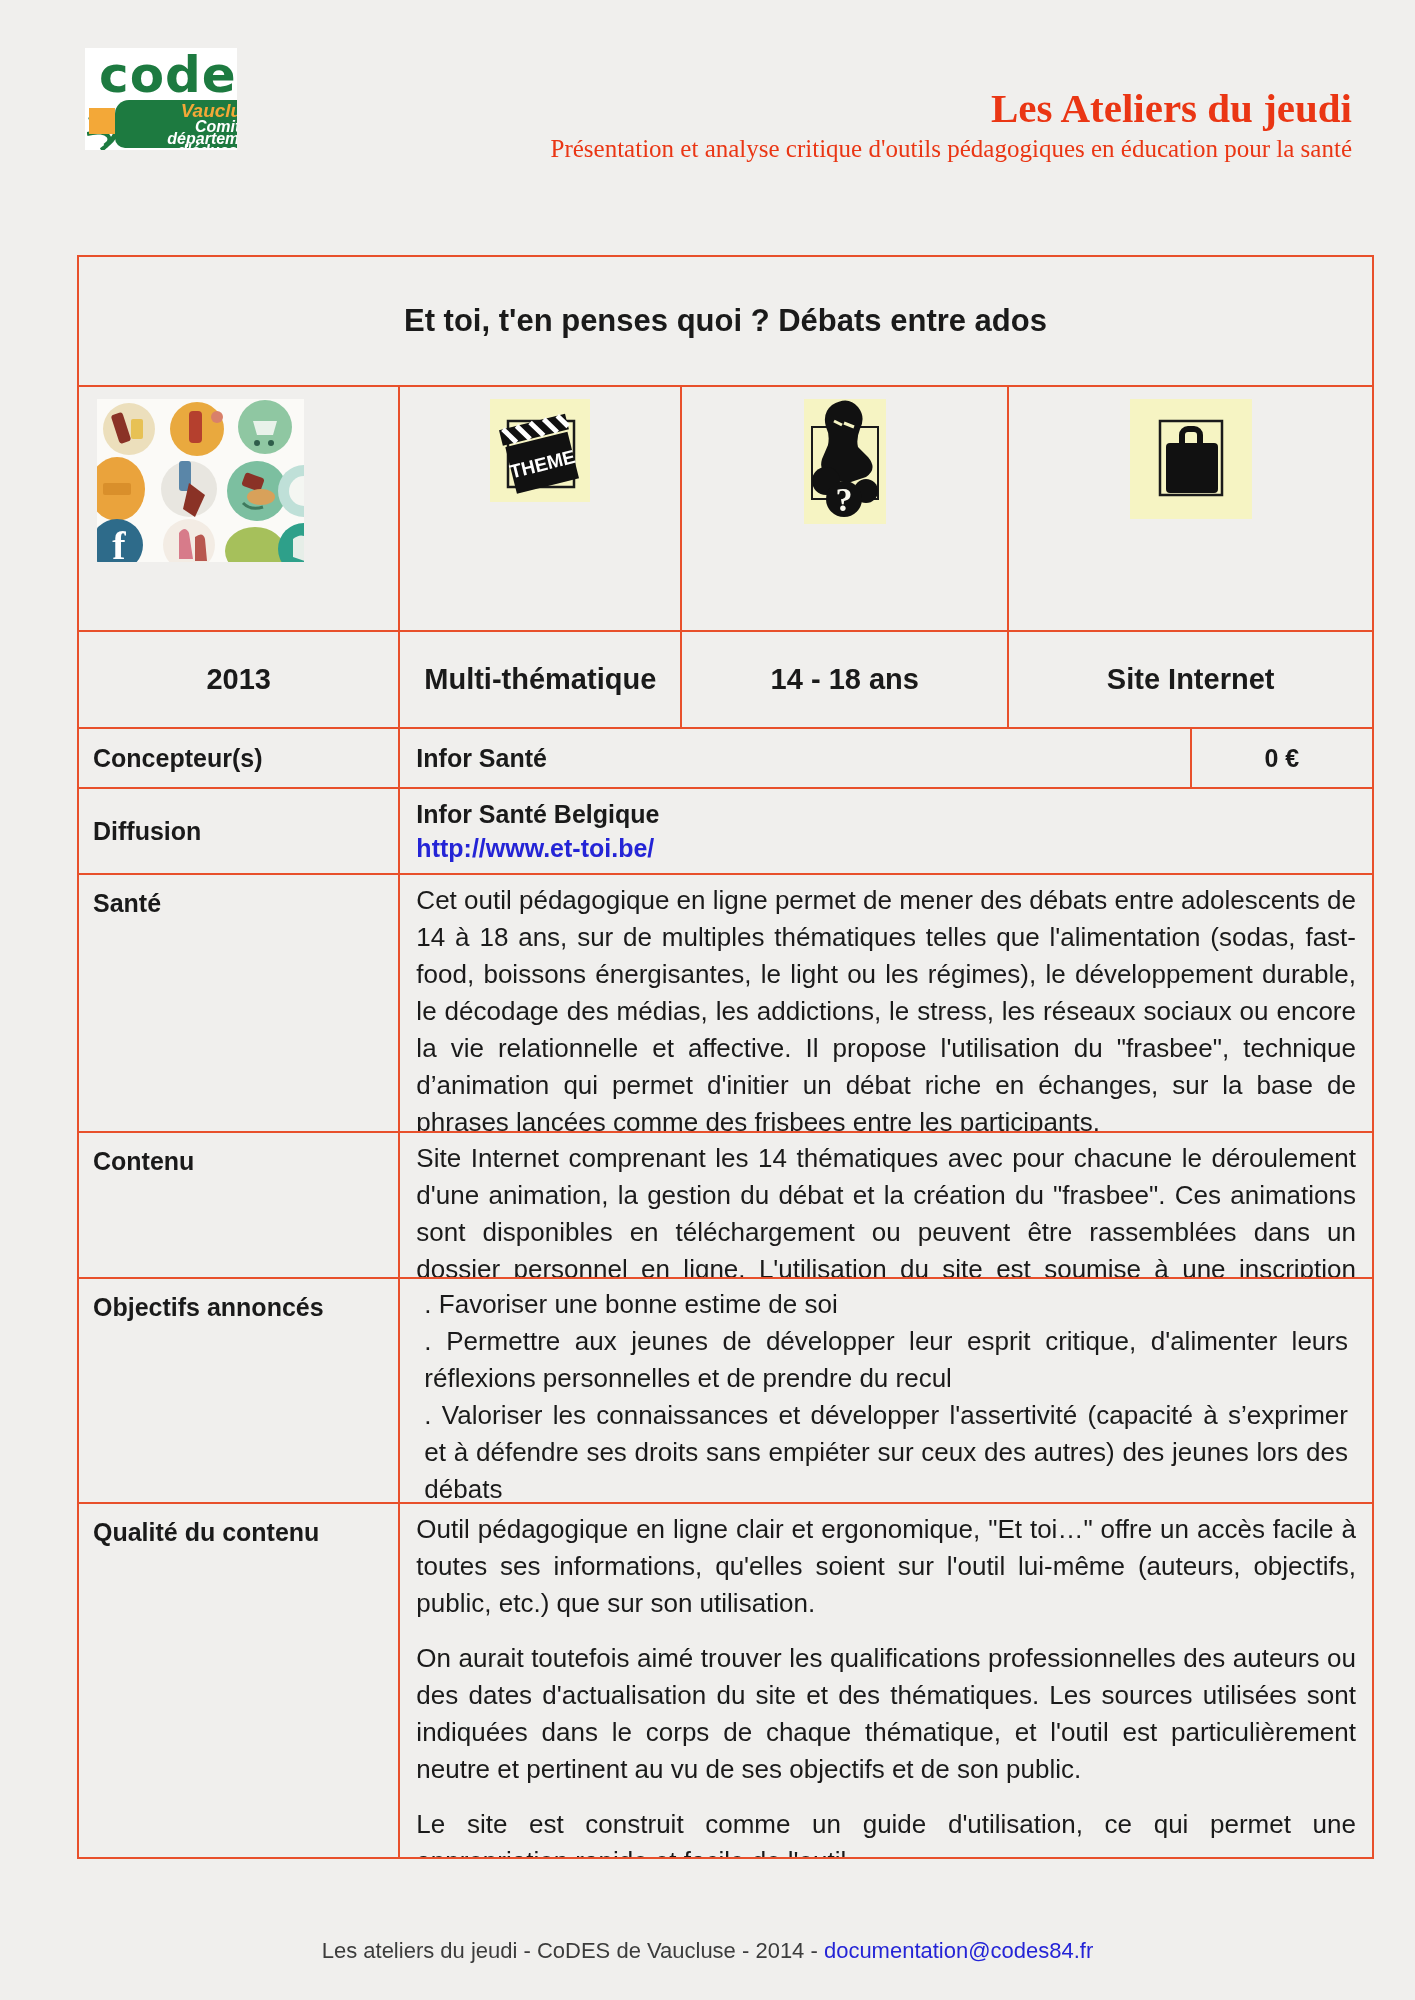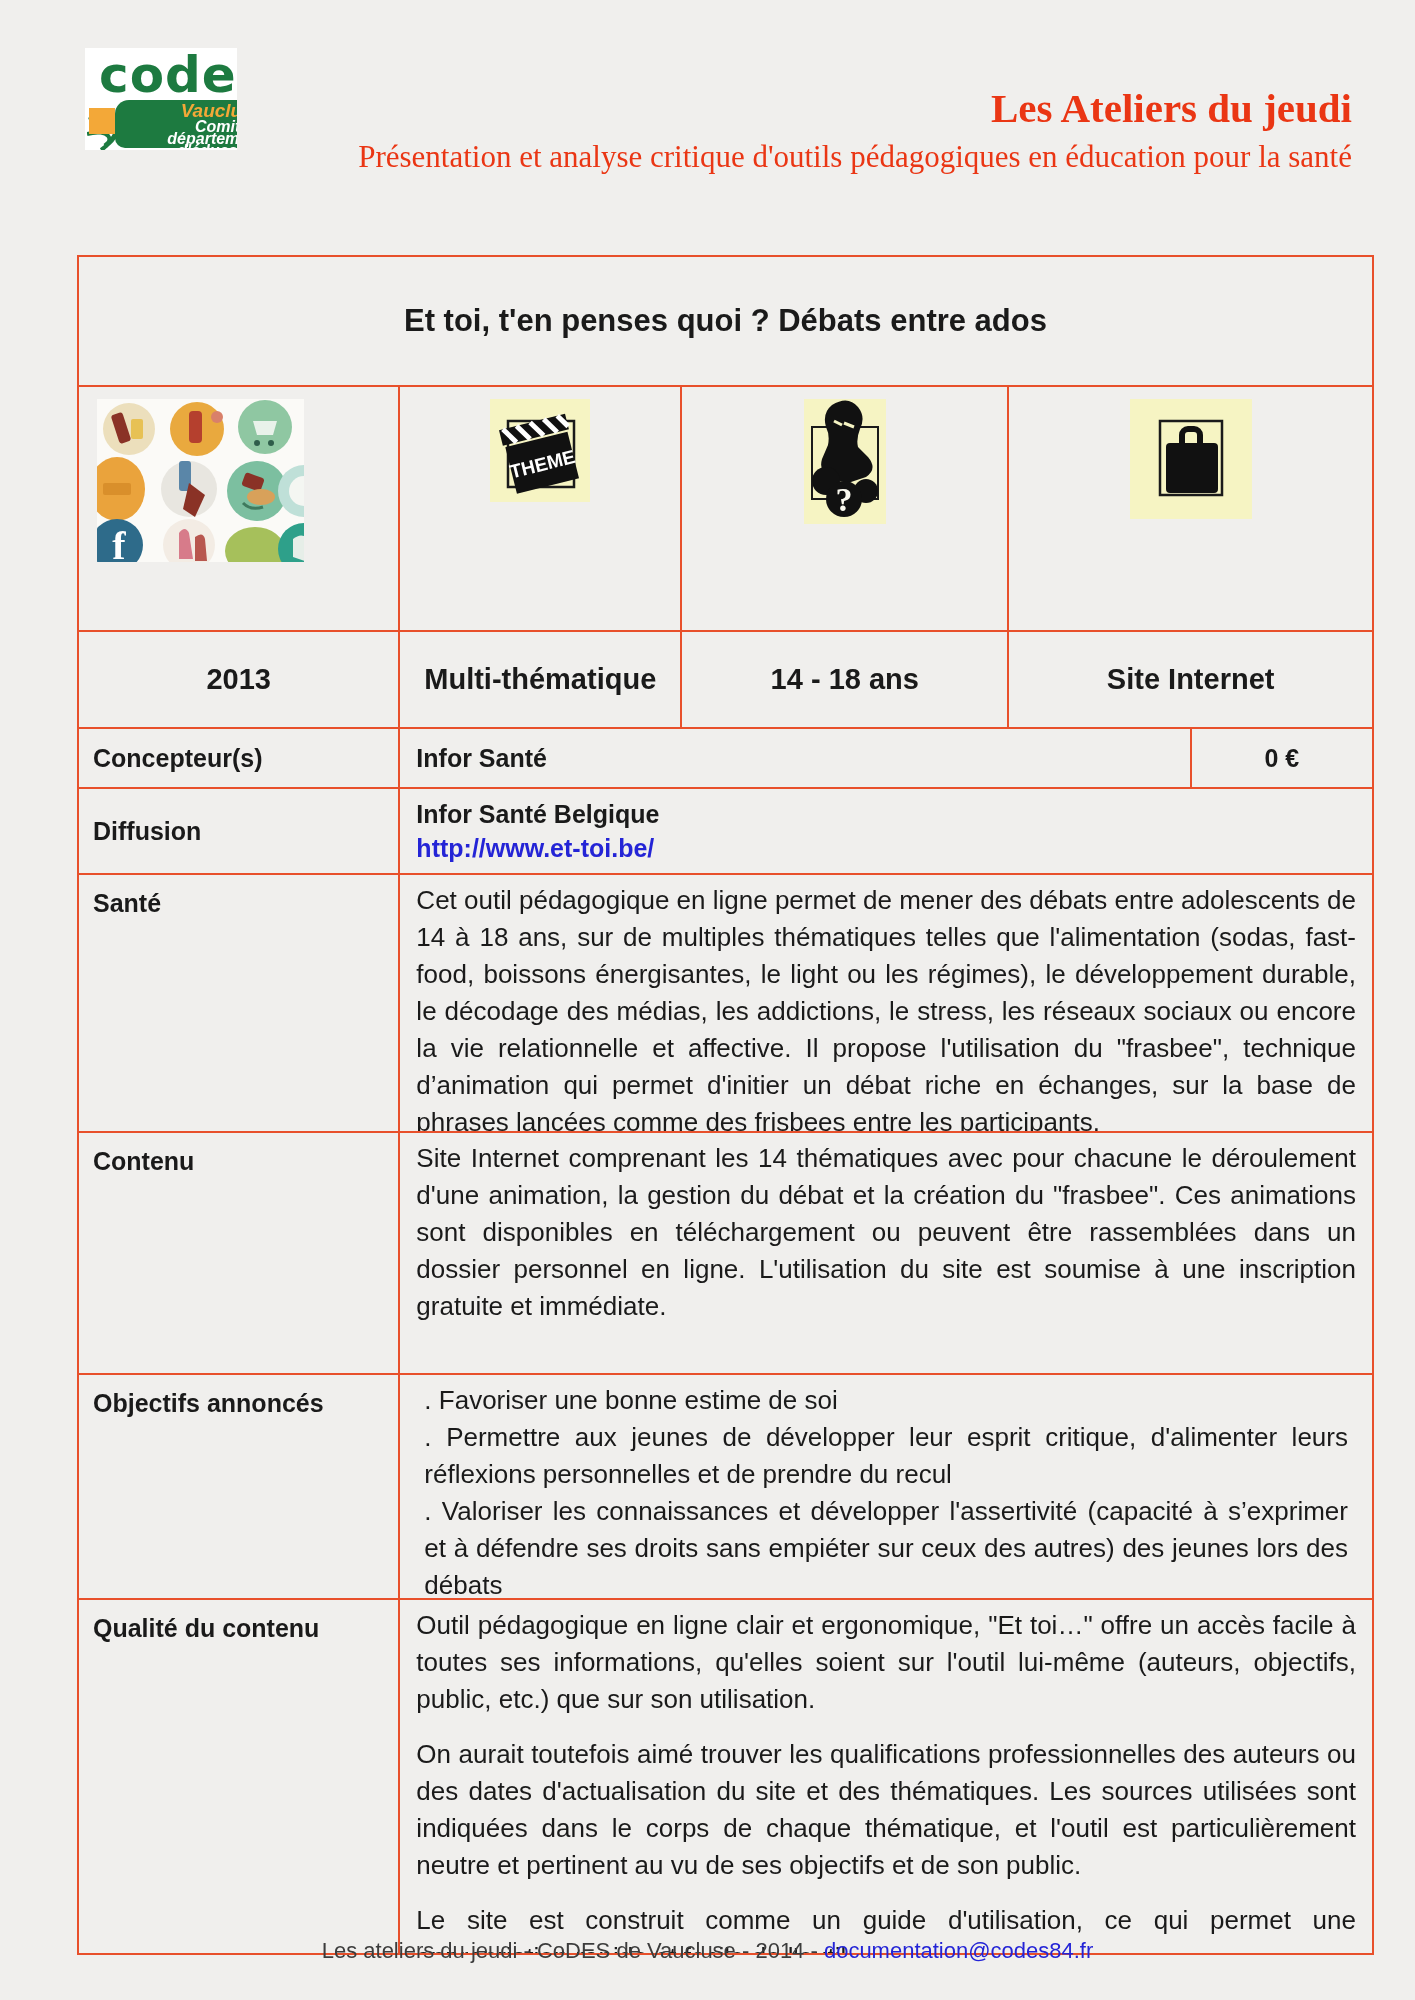--- a/index.html
+++ b/index.html
@@ -29,21 +29,21 @@
   .logo-dept{
     color:#ffffff;font-style:italic;font-size:16px;line-height:12px;font-weight:bold;
   }
   .logo-orange{position:absolute;left:4px;top:60px;width:26px;height:26px;}
   .logo-swoosh{position:absolute;left:2px;top:52px;}
   .masthead{
     position:absolute;right:63px;top:86px;text-align:right;
     font-family:"Liberation Serif", serif;color:#ea3614;
   }
   .masthead-title{font-size:41px;font-weight:bold;line-height:44px;}
-  .masthead-subtitle{font-size:31px;line-height:30px;margin-top:12px;}
+  .masthead-subtitle{font-size:25px;line-height:30px;margin-top:4px;}
 
   
   .sheet{
     position:absolute;left:77px;top:255px;width:1297px;
     border:2px solid #e8502b;background:#f0efed;box-sizing:border-box;
   }
   .row{display:flex;box-sizing:border-box;border-top:2px solid #e8502b;}
   .row:first-child{border-top:none;}
   .cell{box-sizing:border-box;border-left:2px solid #e8502b;overflow:hidden;}
   .cell:first-child{border-left:none;}
@@ -55,21 +55,21 @@
   .row-meta{height:97px;}
   .c1{width:24.7%;} .c2{width:21.8%;} .c3{width:25.3%;} .c4{width:28.2%;}
   .img-cell{display:flex;justify-content:center;align-items:flex-start;padding-top:12px;}
   .img-cell.left{justify-content:flex-start;padding-left:18px;}
   .meta-cell{display:flex;align-items:center;justify-content:center;
     font-size:29px;font-weight:bold;text-align:right;}
 
   .row-concepteur{height:60px;}
   .row-diffusion{height:86px;}
   .row-resume{height:258px;}
-  .row-contenu{height:242px;}
+  .row-contenu{height:146px;}
   .row-objectifs{height:225px;}
   .row-qualite{height:355px;}
 
   .label-cell{
     width:24.7%;font-weight:bold;font-size:25px;
     display:flex;align-items:center;padding-left:14px;
   }
   .label-top{align-items:flex-start;padding-top:14px;}
   .value-cell{width:75.3%;}
   .value-cell-mid{width:61.2%;display:flex;flex-direction:column;justify-content:center;}

